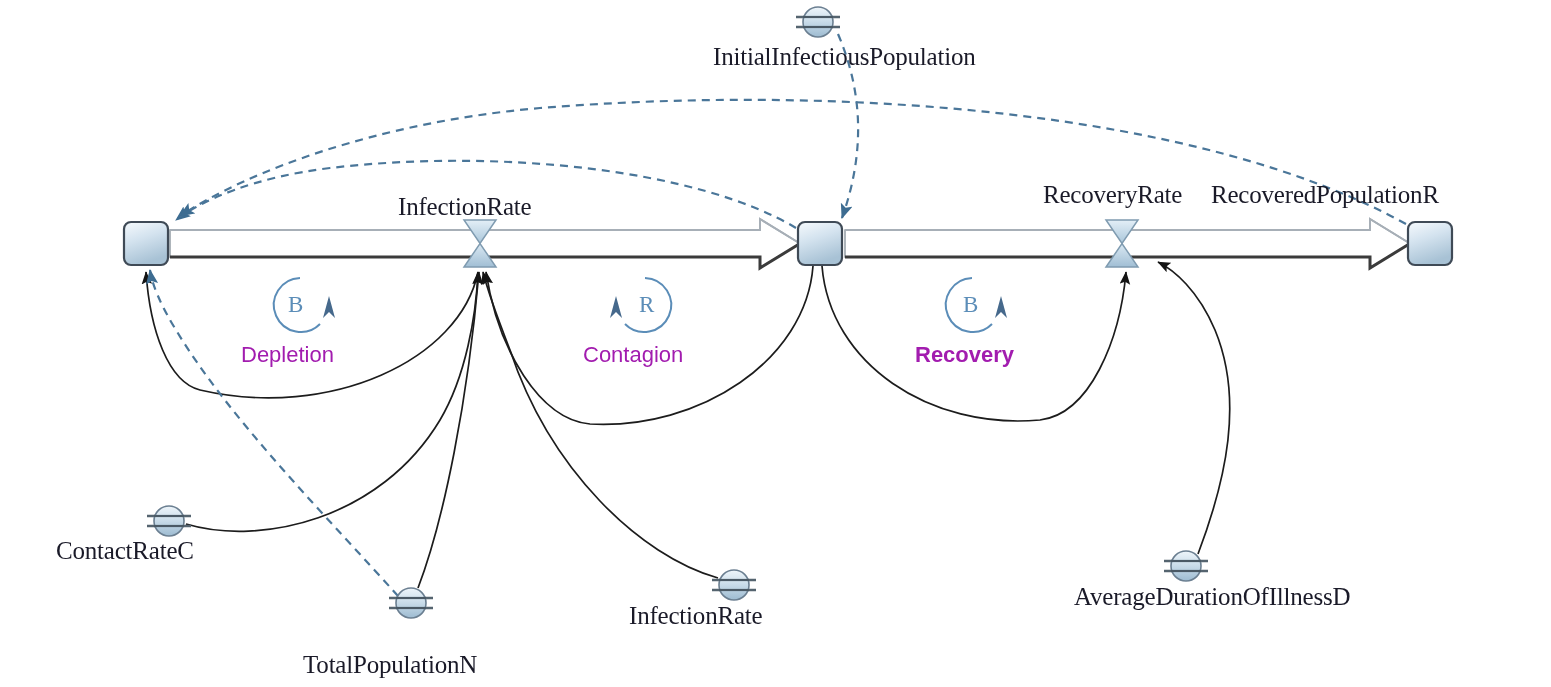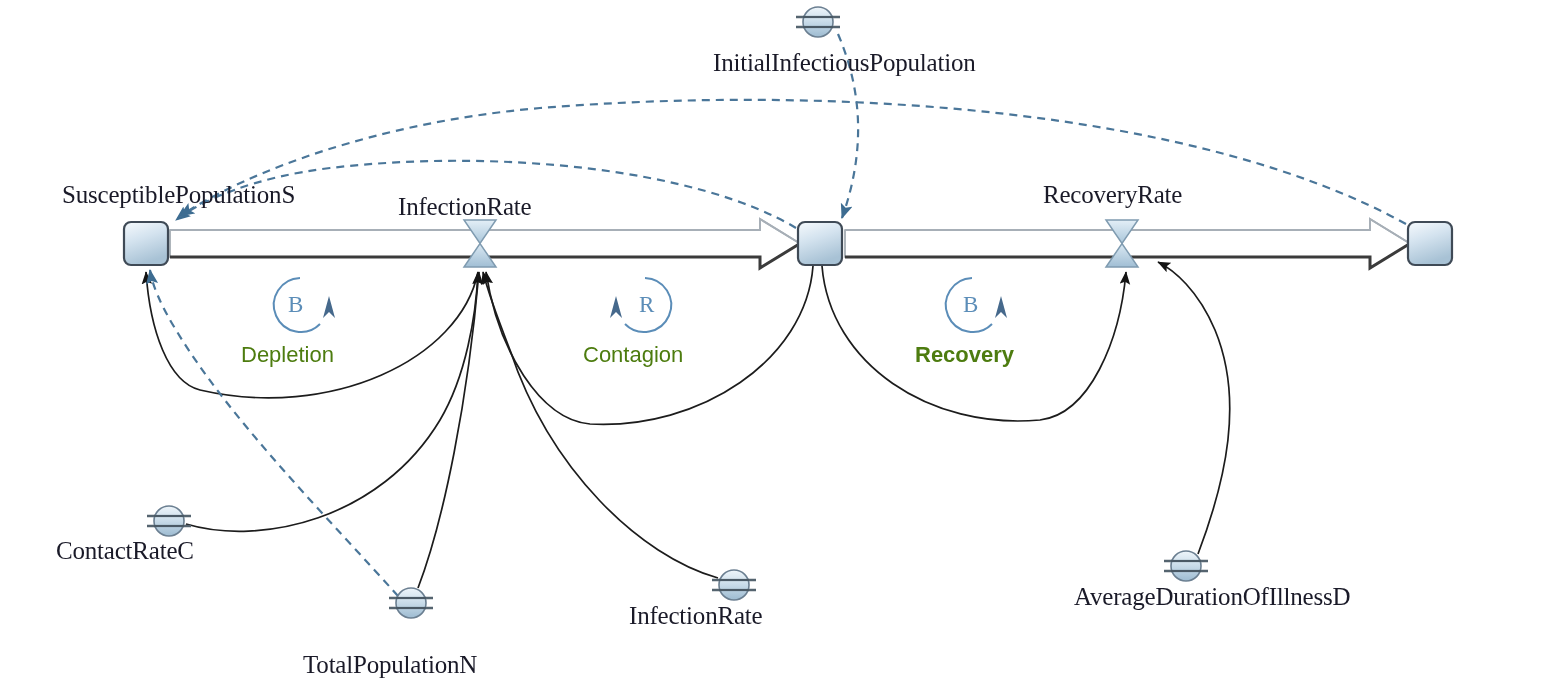--- a/index.html
+++ b/index.html
@@ -31,21 +31,21 @@
     font-size: 25px;
     color: #1a1a28;
     white-space: nowrap;
     line-height: 1;
     letter-spacing: -0.2px;
   }
   .loop-label {
     position: absolute;
     font-family: "Liberation Sans", sans-serif;
     font-size: 22px;
-    color: #4d7c0f;
+    color: #a21caf;
     white-space: nowrap;
     line-height: 1;
   }
   .loop-letter {
     position: absolute;
     font-family: "Liberation Serif", serif;
     font-size: 23px;
     color: #5b8db8;
     white-space: nowrap;
     line-height: 1;
@@ -183,26 +183,26 @@
       <path d="M645,278 A27,27 0 1 1 625,324" fill="none" stroke="#5b8db8" stroke-width="2"></path>
       <path d="M610,318 L616,296 L622,318 L616,312 Z" fill="#46698c"></path>
     </g>
 
     <g>
       <path d="M972,278 A27,27 0 1 0 992,324" fill="none" stroke="#5b8db8" stroke-width="2"></path>
       <path d="M995,318 L1001,296 L1007,318 L1001,312 Z" fill="#46698c"></path>
     </g>
   </svg>
 
-  <div class="node-label" style="left:62px; top:182px;">SusceptiblePopulationS</div>
+  <div class="node-label" style="left:1211px; top:182px;">RecoveredPopulationR</div>
 
   <div class="node-label" style="left:398px; top:182px;margin-top:12px;">InfectionRate</div>
   <div class="node-label" style="left:1043px; top:182px;">RecoveryRate</div>
 
-  <div class="node-label" style="left:713px; top:44px;margin-top:6px;">InitialInfectiousPopulation</div>
+  <div class="node-label" style="left:713px; top:44px;">InitialInfectiousPopulation</div>
   <div class="node-label" style="left:56px; top:538px;">ContactRateC</div>
   <div class="node-label" style="left:303px; top:622px;margin-top:30px;">TotalPopulationN</div>
   <div class="node-label" style="left:629px; top:603px;">InfectionRate</div>
   <div class="node-label" style="left:1074px; top:584px;">AverageDurationOfIllnessD</div>
 
   <div class="loop-letter" style="left:288px; top:293px;">B</div>
   <div class="loop-letter" style="left:639px; top:293px;">R</div>
   <div class="loop-letter" style="left:963px; top:293px;">B</div>
 
   <div class="loop-label" style="left:241px; top:344px;">Depletion</div>

